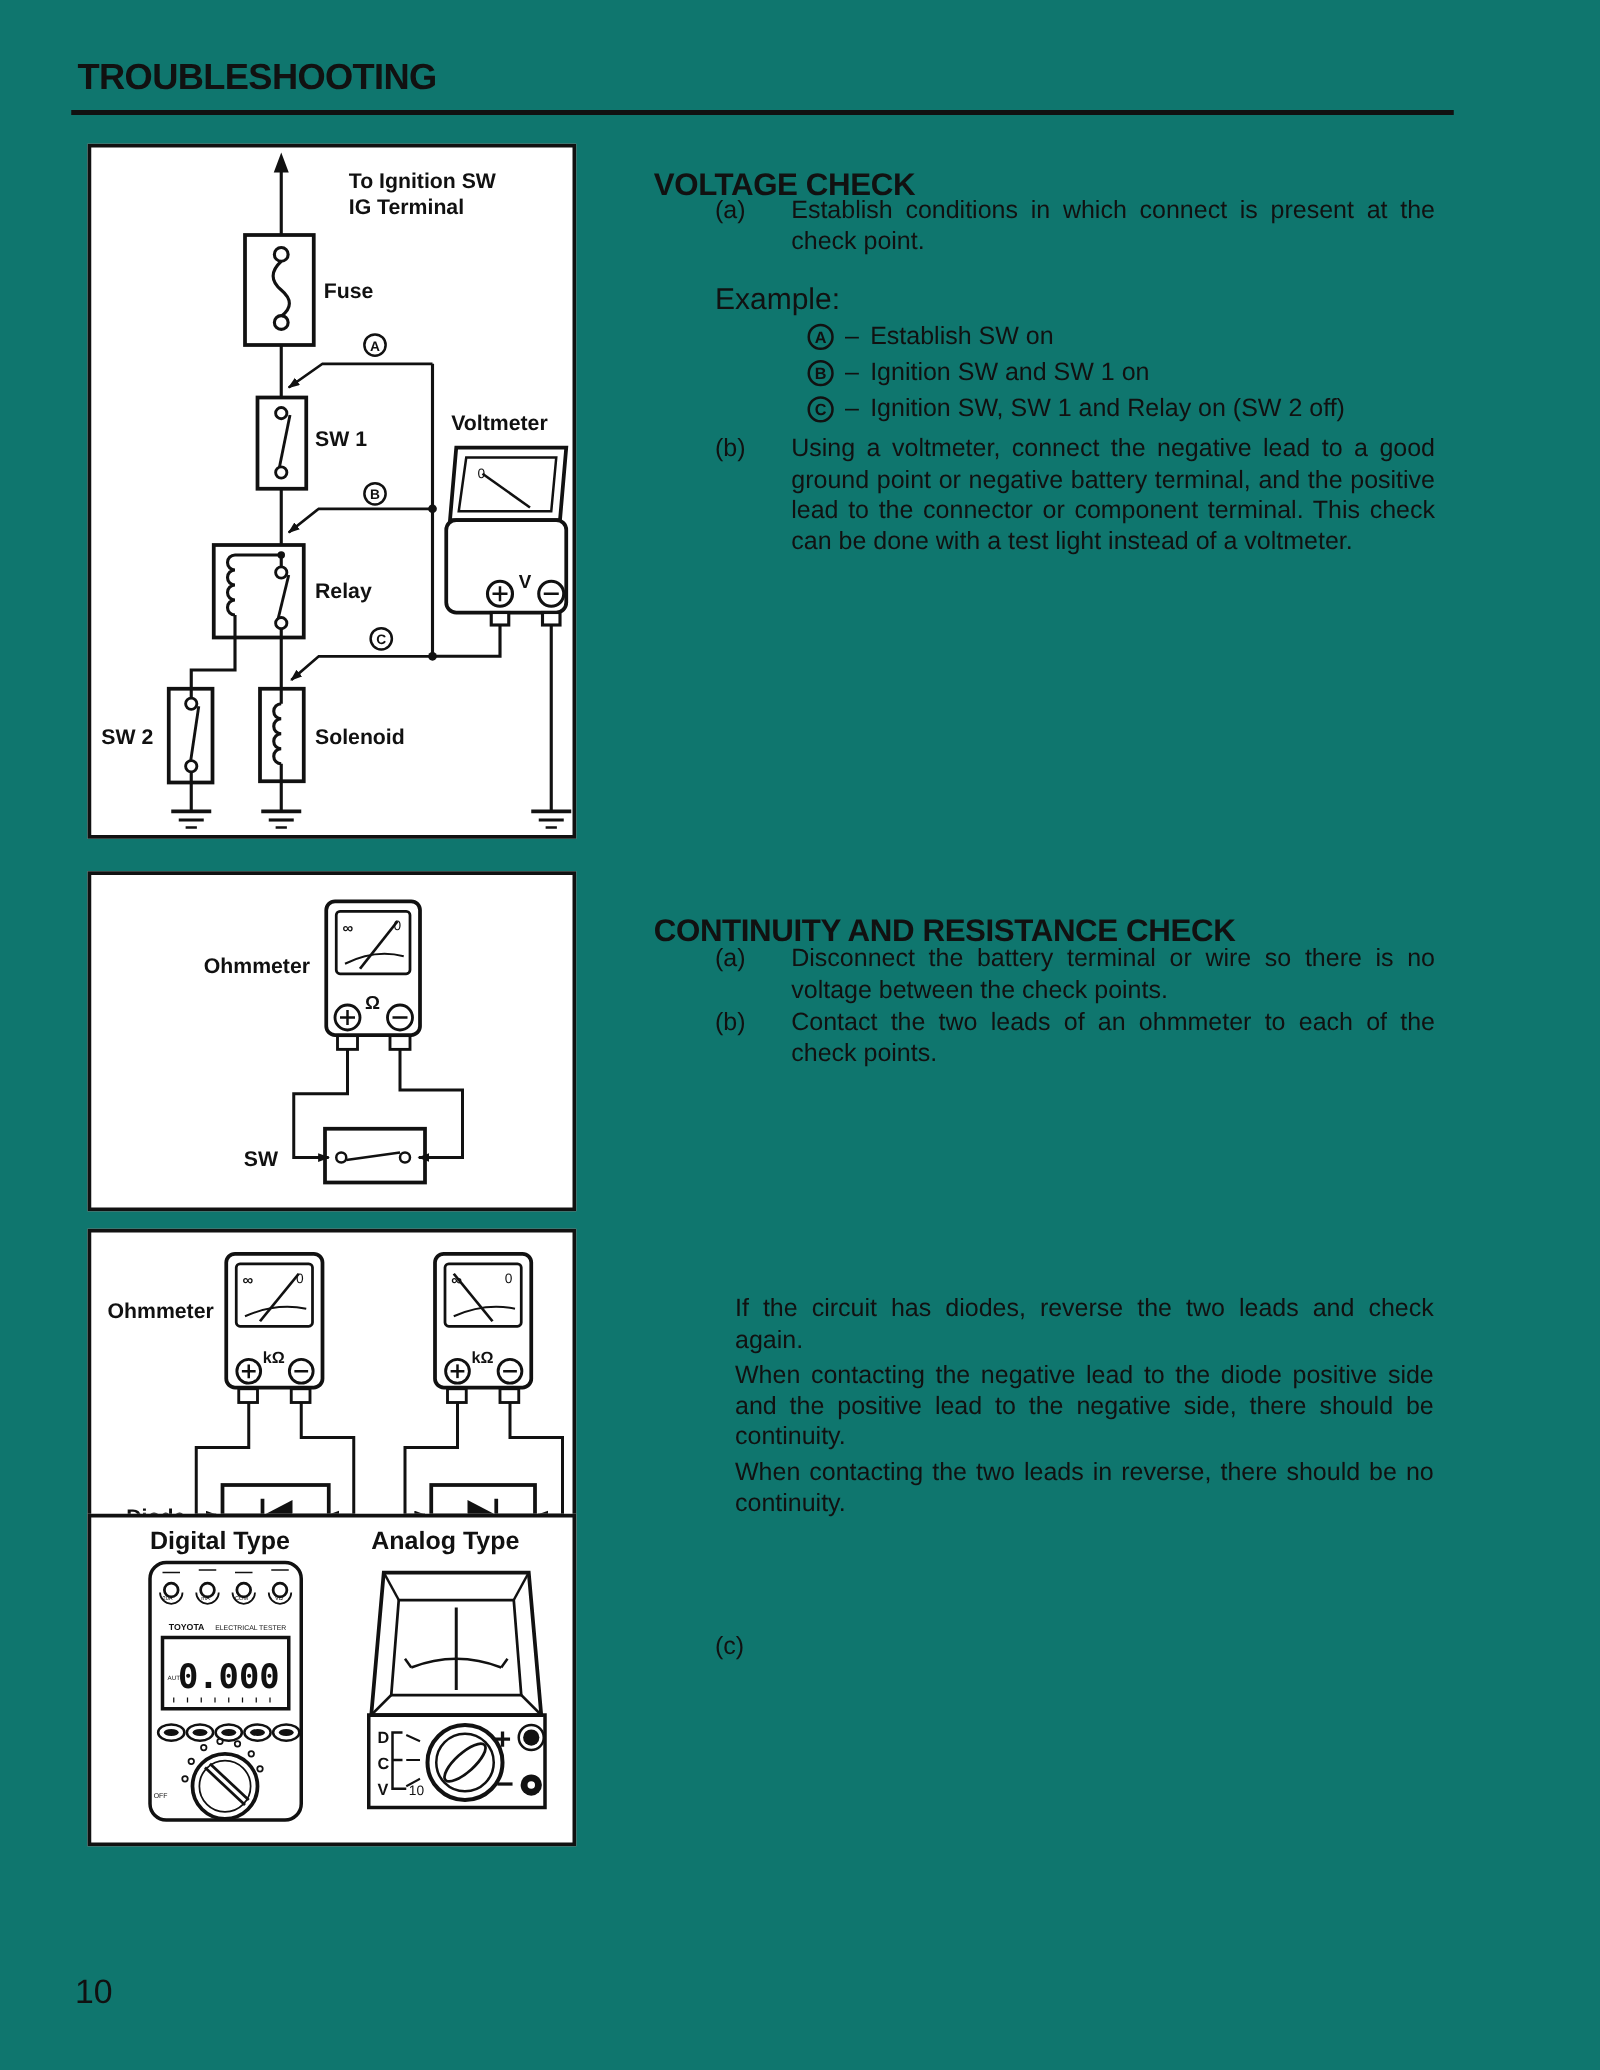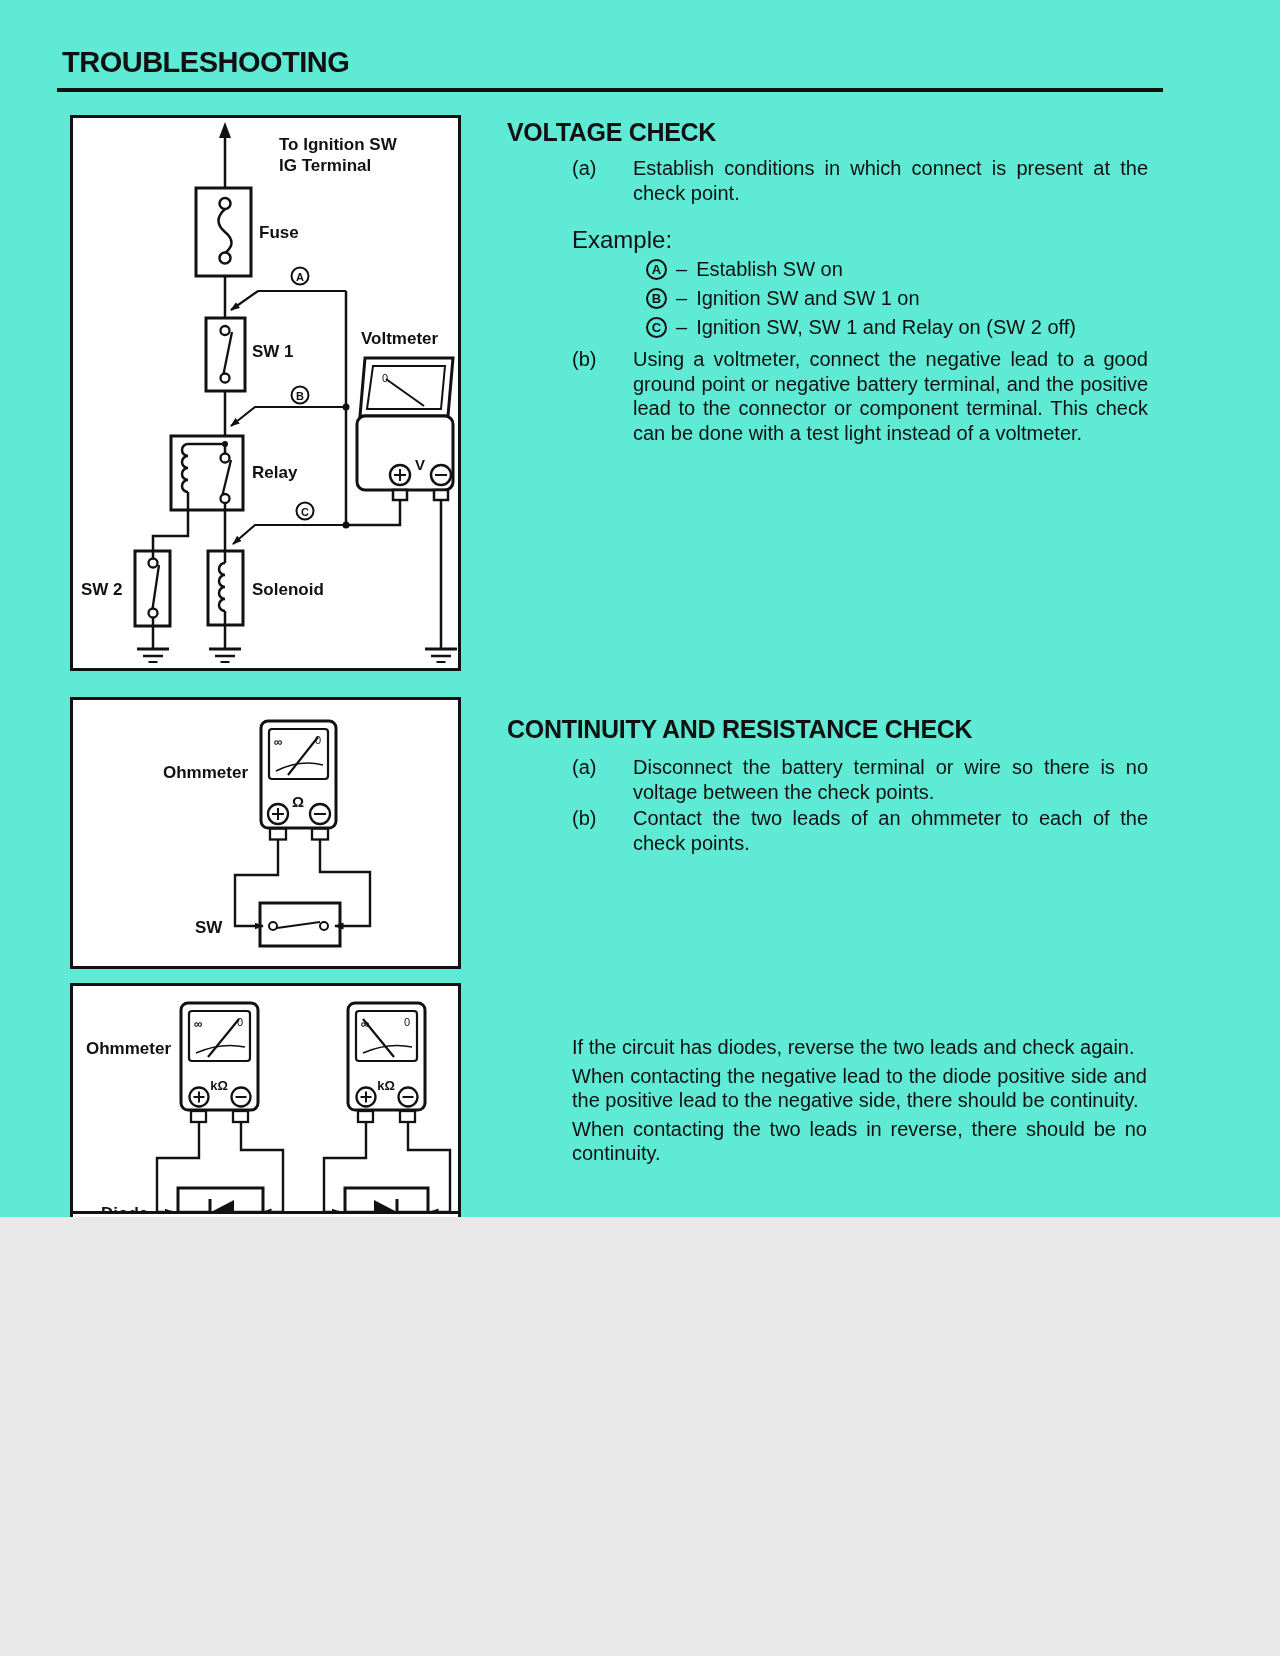--- a/index.html
+++ b/index.html
@@ -1,34 +1,34 @@
 <!DOCTYPE html>
 <html><head>
 <meta charset="utf-8">
 <style>
   html,body{margin:0;padding:0;background:#e8e8e8}
-  .page{position:relative;width:1280px;height:1217px;background:#5eead4;
+  .page{position:relative;width:1280px;height:1656px;background:#0f766e;
         font-family:"Liberation Sans",sans-serif;color:#111;overflow:hidden}
   .title{position:absolute;left:62px;top:46px;font-size:29px;font-weight:bold;
          letter-spacing:-.5px;margin:0;white-space:nowrap}
   .rule{position:absolute;left:57px;top:88px;width:1106px;height:4px;background:#111}
   .fig{position:absolute;border:3px solid #111;background:#fff}
   .heading{position:absolute;font-size:25px;font-weight:bold;letter-spacing:-.3px;
-           margin:0;white-space:nowrap}
+           margin:16px;white-space:nowrap}
   .item{position:absolute;display:flex;width:576px;font-size:20px;line-height:24.6px}
   .ilabel{flex:0 0 61px}
   .itext{flex:1;text-align:justify}
   .plain{position:absolute;font-size:24px;line-height:24.6px}
   .ex{position:absolute;display:flex;align-items:center;gap:9px;font-size:20px;height:26px}
   .circ{display:inline-flex;width:21px;height:21px;border:2px solid #111;border-radius:50%;
         align-items:center;justify-content:center;font-size:13px;font-weight:bold;
         box-sizing:border-box;flex:0 0 21px}
   .notes{position:absolute;left:572px;top:1035px;width:575px;font-size:20px;
          line-height:24.6px;text-align:justify}
-  .notes p{margin:0 0 4px 0}
+  .notes p{margin:0 0 4px 16px}
   .pagenum{position:absolute;left:60px;top:1578px;font-size:27px}
   svg text{fill:#111;font-family:"Liberation Sans",sans-serif}
   .flab{font-size:17px;font-weight:600}
   .f20b{font-size:20px;font-weight:bold}
   .mono{font-family:"DejaVu Sans Mono",monospace}
 </style>
 </head>
 <body>
 
 <div class="page">

